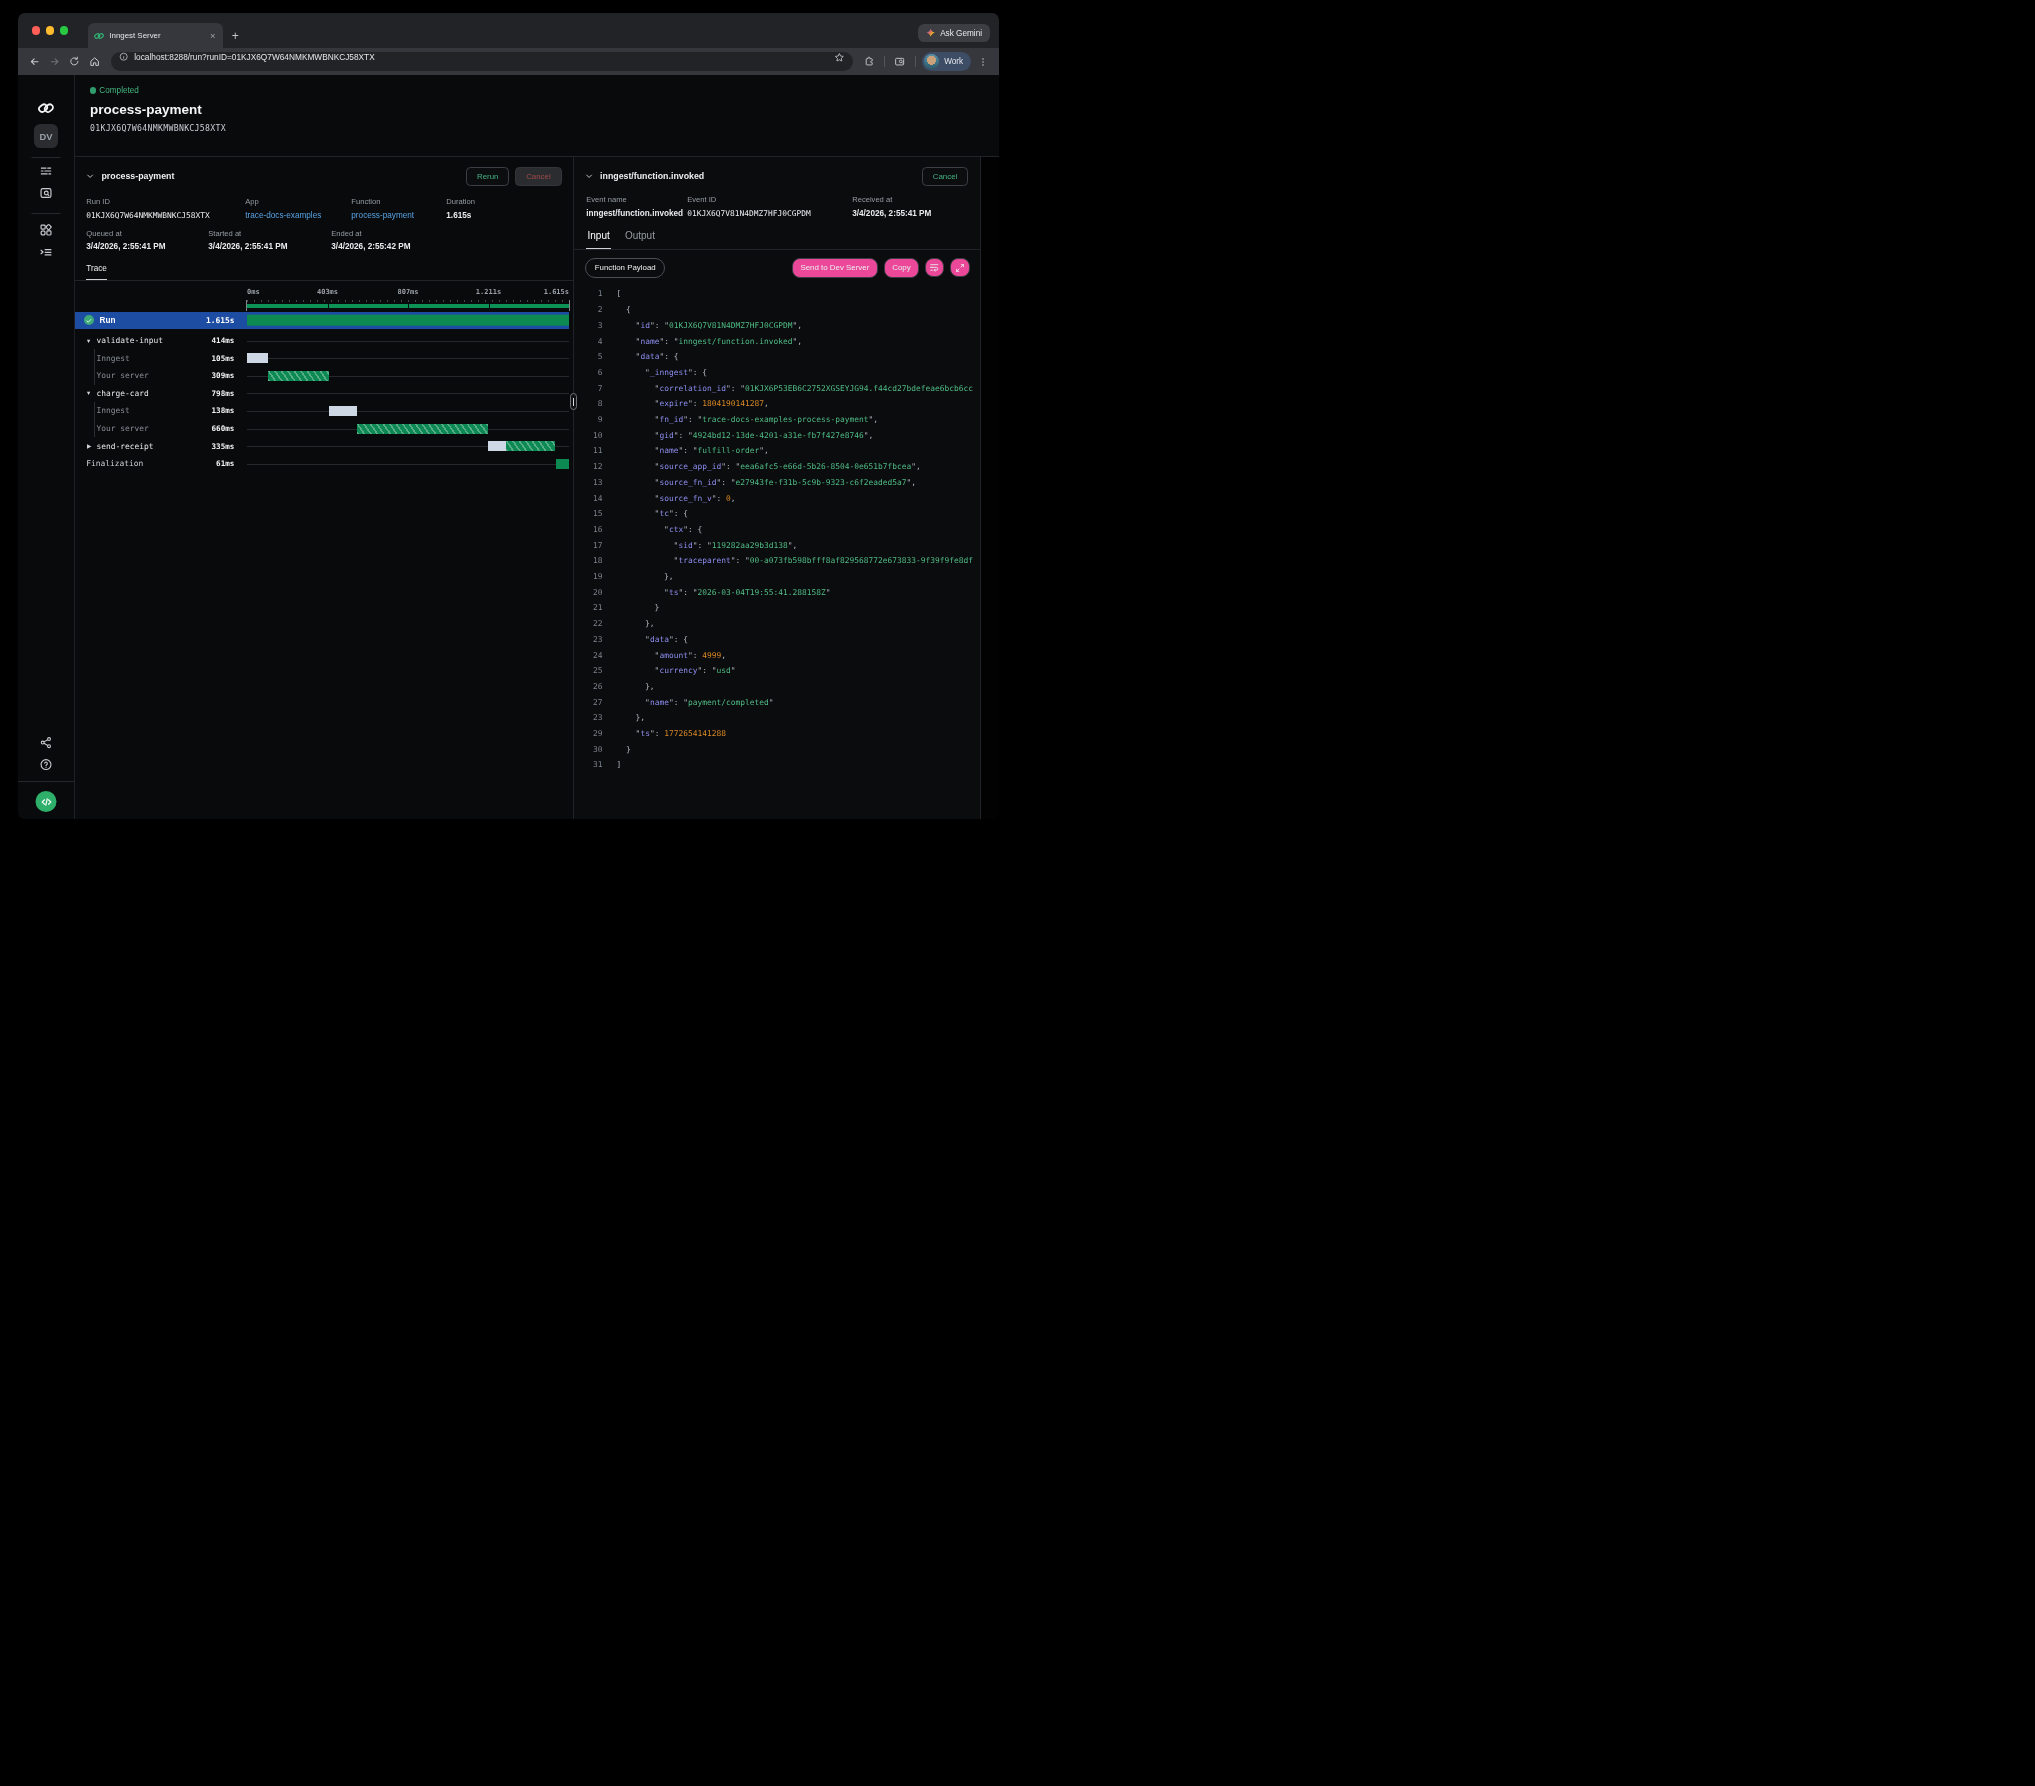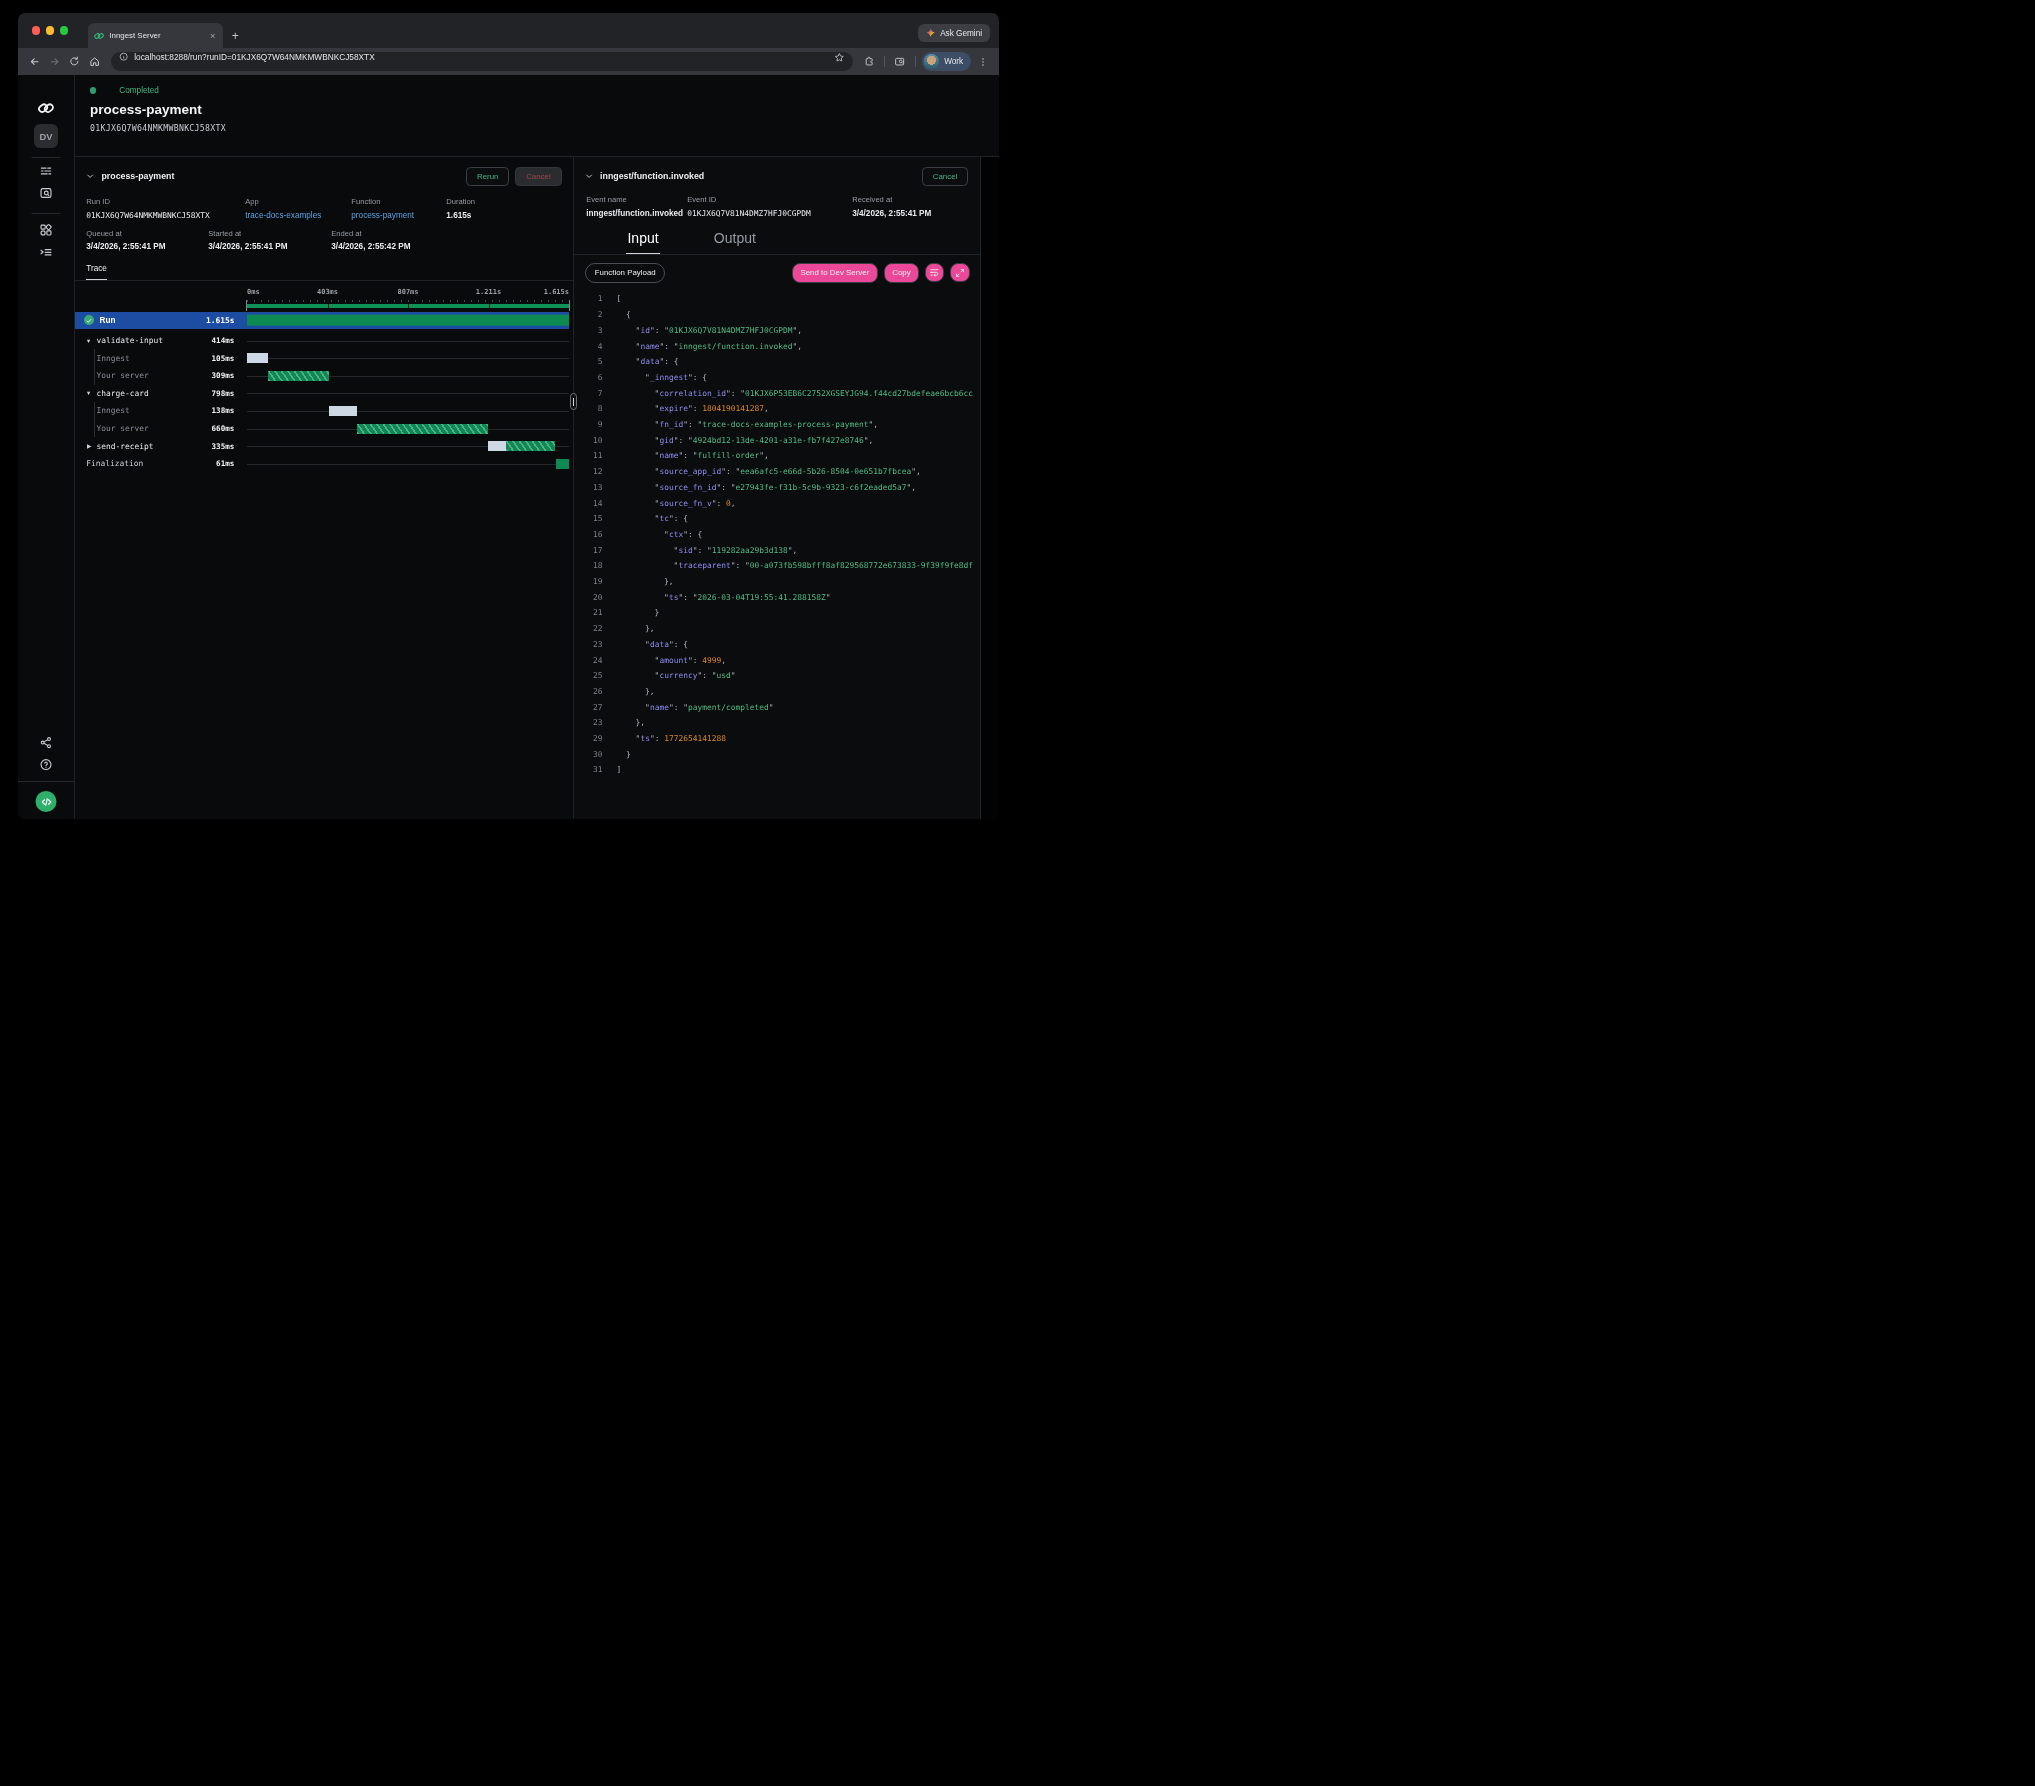--- a/index.html
+++ b/index.html
@@ -39,21 +39,21 @@
   .app { flex:1; display:flex; background:#090a0c; min-height:0; }
   .rail { width:57px; border-right:0.6px solid #1e2023; position:relative; flex-shrink:0; }
   .rail .r-item { position:absolute; left:50%; transform:translateX(-50%); display:flex; align-items:center; justify-content:center; }
   .rail hr { position:absolute; left:50%; transform:translateX(-50%); width:29px; border:none; border-top:0.6px solid #26282c; }
   .dv-badge { width:24px; height:24px; border-radius:6.3px; background:#2a2c30; color:#9aa1a8;
     font-size:9.4px; font-weight:bold; display:flex; align-items:center; justify-content:center; }
   .code-fab { width:21px; height:21px; border-radius:50%; background:#2eb06a; display:flex; align-items:center; justify-content:center; }
 
   .main { flex:1; display:flex; flex-direction:column; min-width:0; }
   .run-header { height:81px; padding:10.7px 15px 0; flex-shrink:0; }
-  .status-row { display:flex; align-items:center; gap:23px; color:#44b882; font-size:8.2px;text-align:right; }
+  .status-row { display:flex; align-items:center; gap:3px; color:#44b882; font-size:8.2px;text-align:right; }
   .status-dot { width:6.3px; height:6.3px; border-radius:50%; background:#2f9e6c; }
   .page-title { font-size:13.5px; font-weight:bold; color:#f4f5f6; margin:7px 0 6.3px; }
   .page-runid { font-size:8.2px; color:#c9ced3; letter-spacing:0.3px; }
 
   .panels { flex:1; display:flex; border-top:0.6px solid #202327; min-height:0; }
   .left-panel { width:498px; display:flex; flex-direction:column; flex-shrink:0; min-height:0; }
   .panel-divider { width:0.6px; background:#202327; position:relative; flex-shrink:0; }
   .drag-handle { position:absolute; top:236px; left:-3.1px; width:7px; height:17px; border-radius:3.8px;
     background:#101113; border:0.6px solid #6d7278; display:flex; align-items:center; justify-content:center; }
   .drag-handle i { display:block; width:0.9px; height:8.2px; background:#d6d9dd; }
@@ -118,21 +118,21 @@
   .row-run .wf-name { font-family:"Liberation Sans", sans-serif; font-size:8.2px; font-weight:bold; color:#fff; margin-left:5.7px; }
   .row-run .wf-dur { color:#fff; font-size:7.9px; }
 
   
   .rp-header { display:flex; align-items:center; gap:7px; padding:9.4px 11.3px 7.6px; }
   .rp-title { font-size:8.8px; font-weight:bold; color:#eceef0; }
   .rp-header .btn { margin-left:auto; }
   .rp-meta { display:flex; padding:1.3px 12.6px 8.8px; }
   .rc1 { width:101px; } .rc2 { width:165px; }
   .rp-tabs { padding:0 12.6px; border-bottom:0.6px solid #202327; display:flex; gap:12.6px; }
-  .rp-tab { font-size:14px; padding:3.8px 1.3px 6.3px; color:#949ba3;margin-left:40px; }
+  .rp-tab { font-size:10px; padding:3.8px 1.3px 6.3px; color:#949ba3; }
   .rp-tab.active { color:#fff; border-bottom:1.9px solid #cfd3d8; }
   .rp-toolbar { display:flex; align-items:center; gap:5.7px; padding:8.2px 10px 7.6px 11.3px; }
   .pill-fp { border:0.6px solid #4a4e55; border-radius:629px; padding:4.4px 8.8px; font-size:7.9px; color:#eceef0; }
   .rp-toolbar .spacer { flex:1; }
   .btn-dark { border:0.6px solid #393d43; background:#ec4899; border-radius:8px; padding:4.4px 7.6px; color:#eceef0; font-size:7.9px; }
   .icon-btn { width:19.5px; height:19.5px; display:flex; align-items:center; justify-content:center; padding:0; }
 
   .code { flex:1; overflow:hidden; font-family:"DejaVu Sans Mono", monospace; font-size:7.9px; line-height:15.7px; padding-top:1.3px; }
   .cl { display:flex; white-space:pre; }
   .ln { width:29px; text-align:right; color:#7b828b; flex-shrink:0; }

